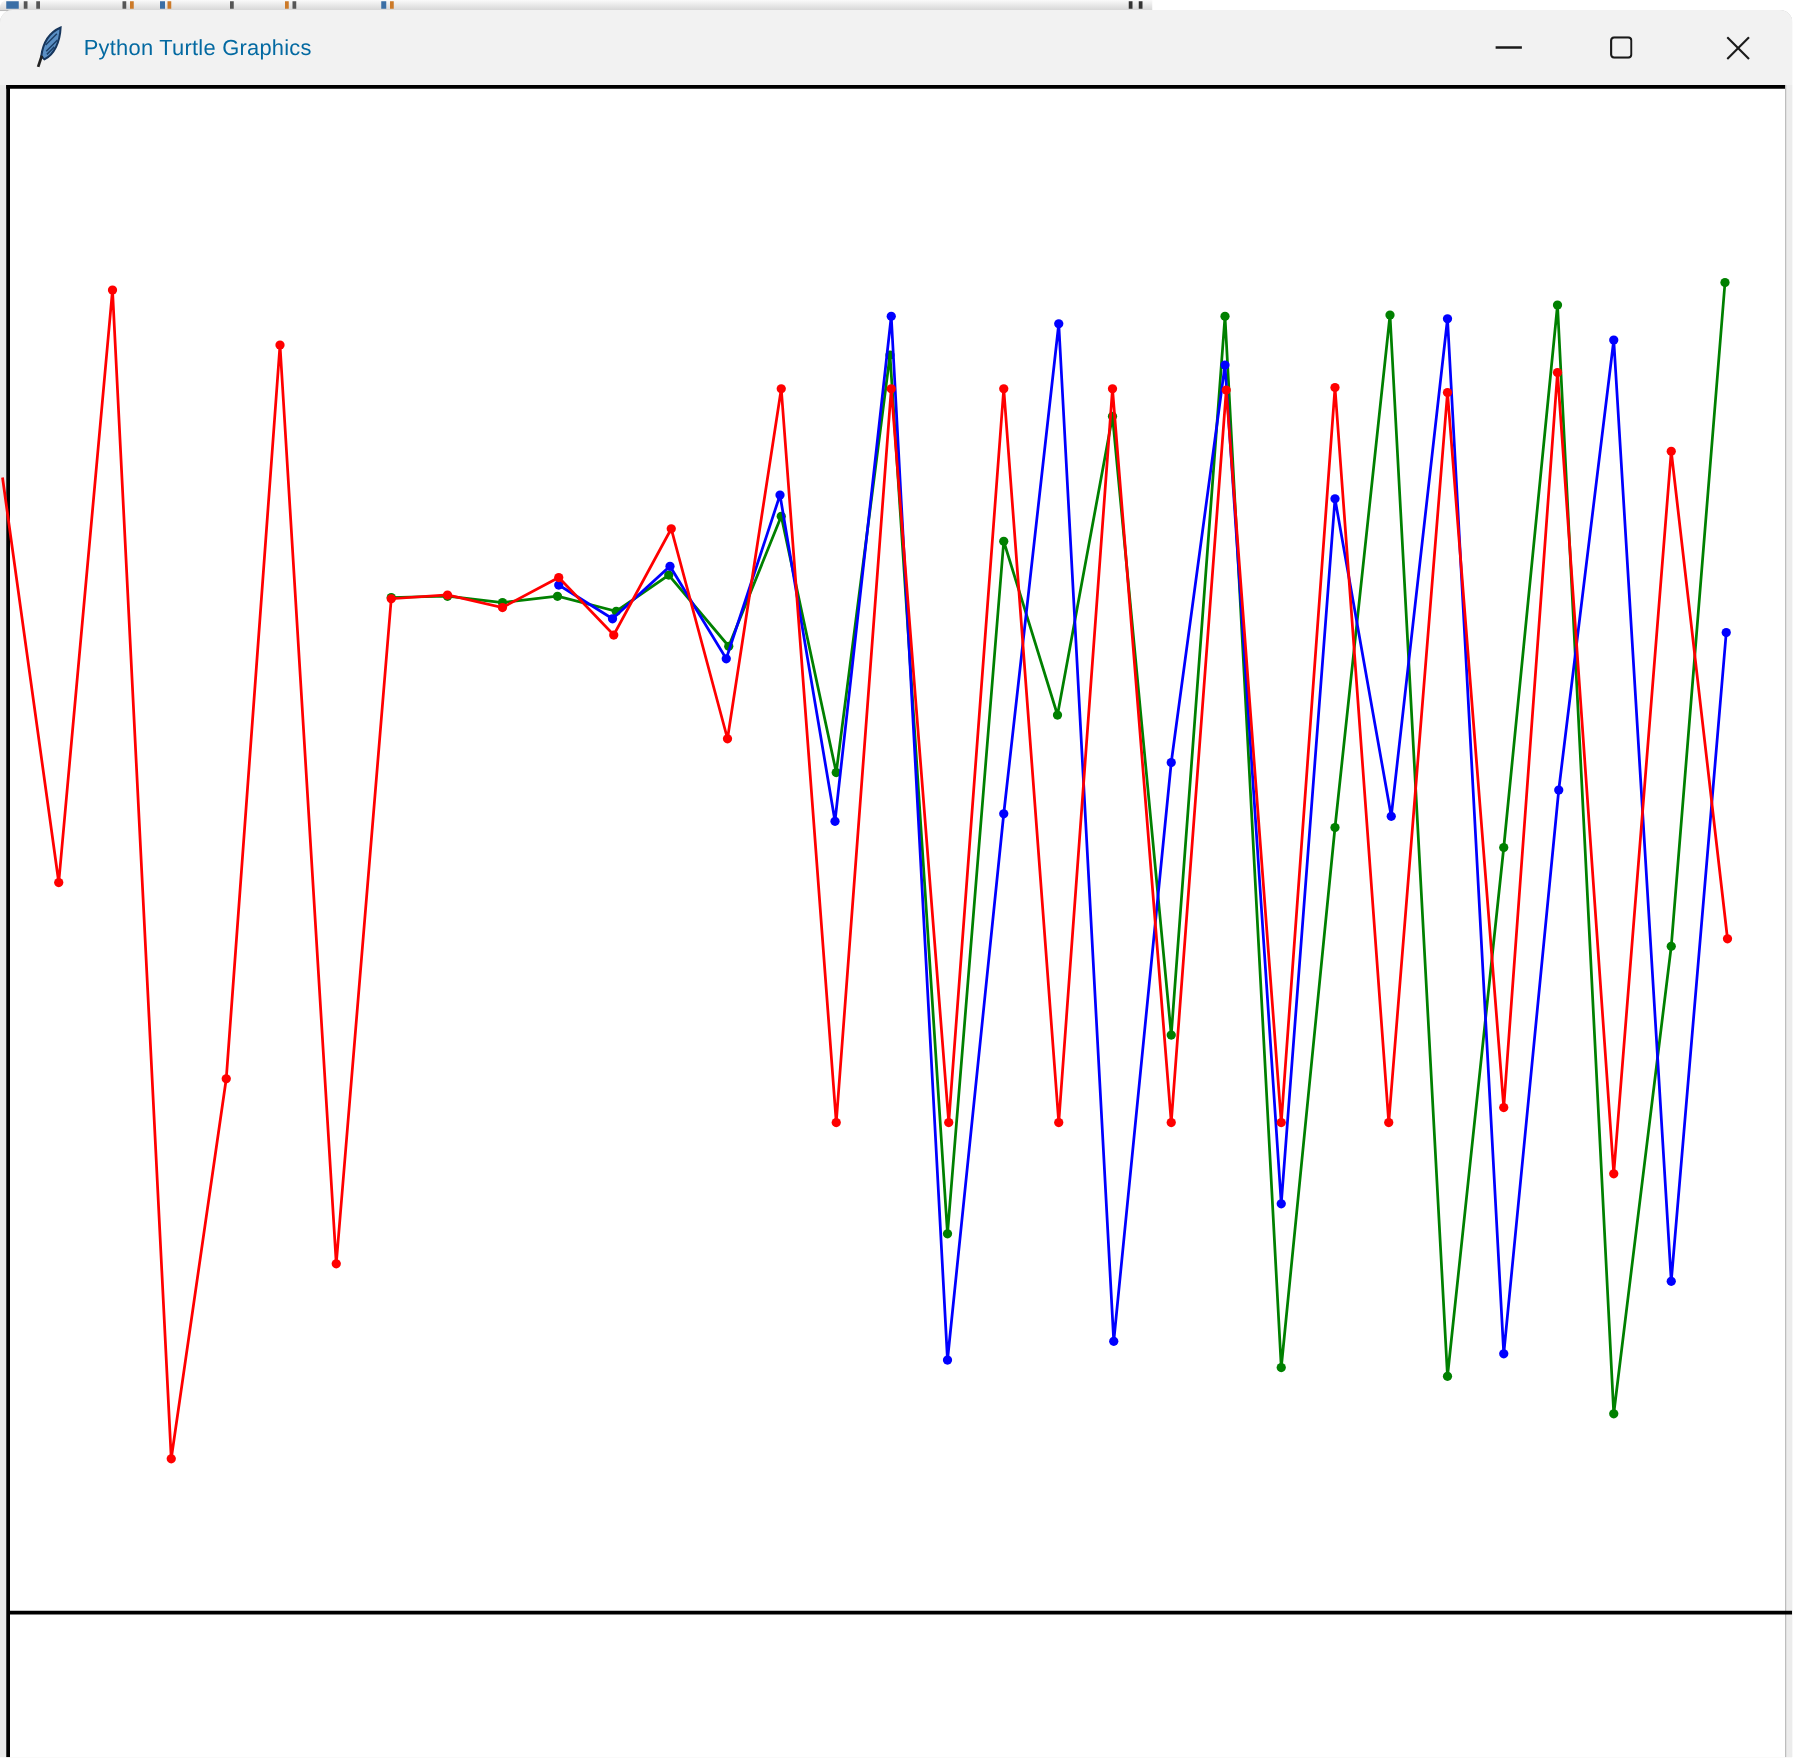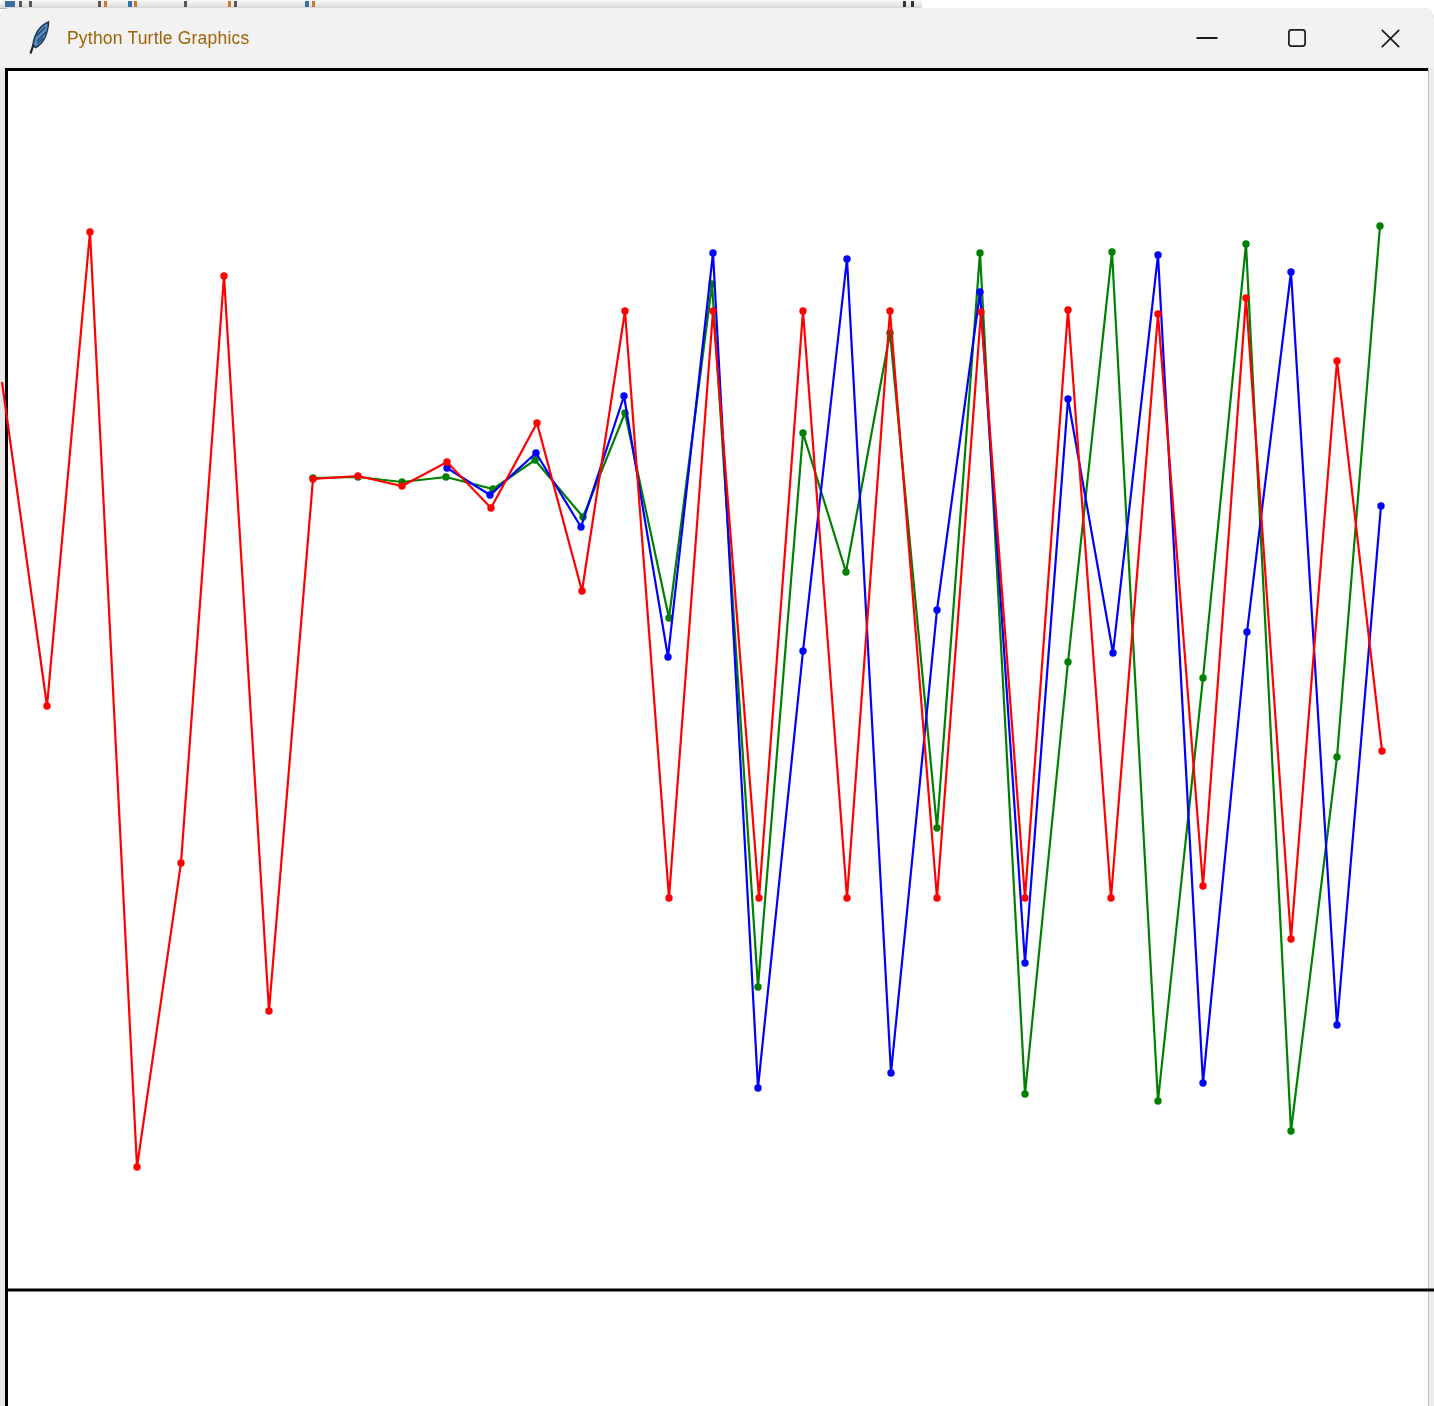--- a/index.html
+++ b/index.html
@@ -13,21 +13,21 @@
     border-bottom:1px solid #b9b9b9;border-top-left-radius:6px;}
   .sliver-mark{position:absolute;top:1px;height:6px;}
 
   
   .window{position:absolute;top:8px;left:0;width:1434px;height:1398px;
     background:#f0f0f0;border-radius:10px 10px 0 0;overflow:hidden;
     box-shadow:0 0 0 1px #c9c9c9 inset;}
   .titlebar{position:relative;height:60px;background:#f2f2f2;
     display:flex;align-items:center;}
   .app-icon{margin-left:27px;width:25px;height:36px;flex:0 0 auto;}
-  .window-title{margin-left:15px;font-size:17.5px;color:#a16207;letter-spacing:0.2px;}
+  .window-title{margin-left:15px;font-size:17.5px;color:#0369a1;letter-spacing:0.2px;}
   .caption-btn{position:absolute;top:8px;width:46px;height:44px;
     display:flex;align-items:center;justify-content:center;cursor:default;}
   .caption-btn.minimize{left:1184px;}
   .caption-btn.maximize{left:1274px;}
   .caption-btn.close{left:1367px;}
 
   
   .client{position:absolute;top:60px;left:0;width:1434px;height:1338px;background:#ffffff;}
   .gutter-left{position:absolute;top:0;left:0;width:5px;height:1338px;background:#e9e9e9;}
   .border-left{position:absolute;top:0;left:5px;width:3px;height:1338px;background:#000000;}

